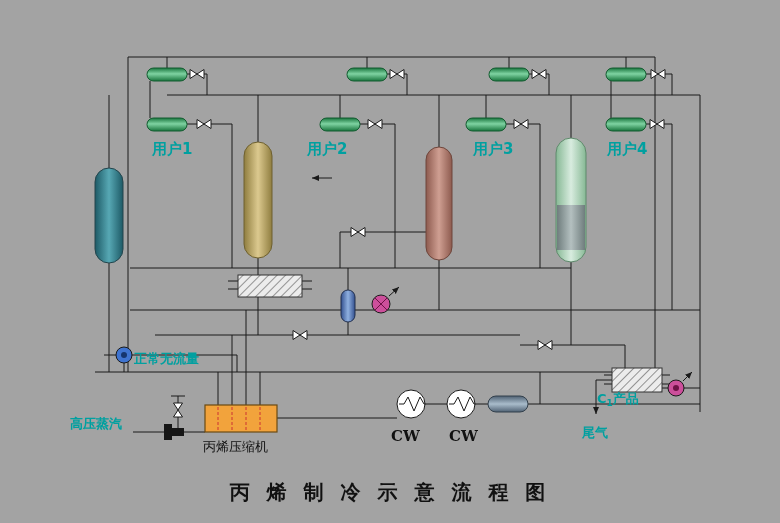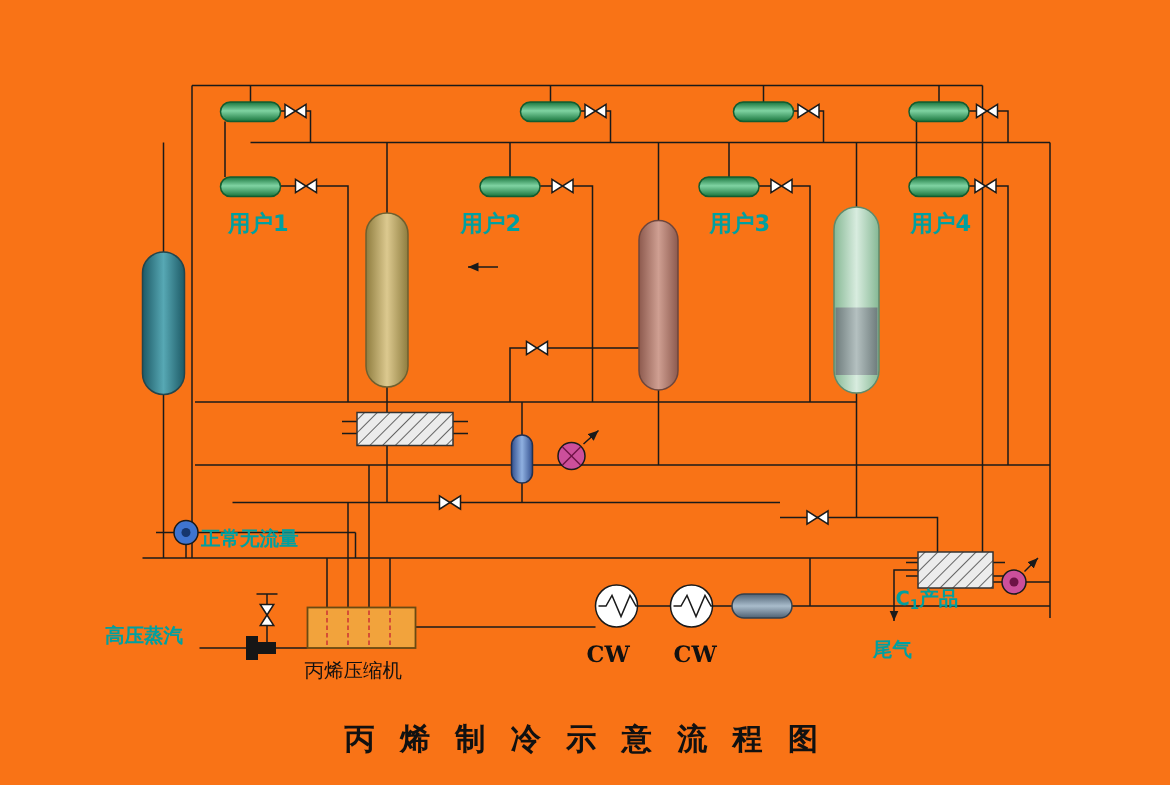--- a/index.html
+++ b/index.html
@@ -1,16 +1,16 @@
 <!DOCTYPE html>
 <html><head>
 <meta charset="utf-8">
 <style>
   html,body{margin:0;padding:0;background:#ffffff;}
-  .stage{position:relative;width:780px;height:523px;background:#f97316;overflow:hidden;
+  .stage{position:relative;width:780px;height:523px;background:#a3a3a3;overflow:hidden;
          font-family:"DejaVu Sans", sans-serif;}
   svg{display:block;}
   .pipe path{fill:none;stroke:#1a1a1a;stroke-width:1;}
   .lbl{font-family:"DejaVu Sans", sans-serif;font-weight:bold;}
   .lbl-plain{font-family:"DejaVu Sans", sans-serif;font-weight:normal;}
   .cw{font-family:"DejaVu Serif", serif;font-weight:bold;}
   .title-text{font-family:"DejaVu Sans", sans-serif;font-weight:bold;letter-spacing:5px;}
 </style>
 </head>
 <body>

